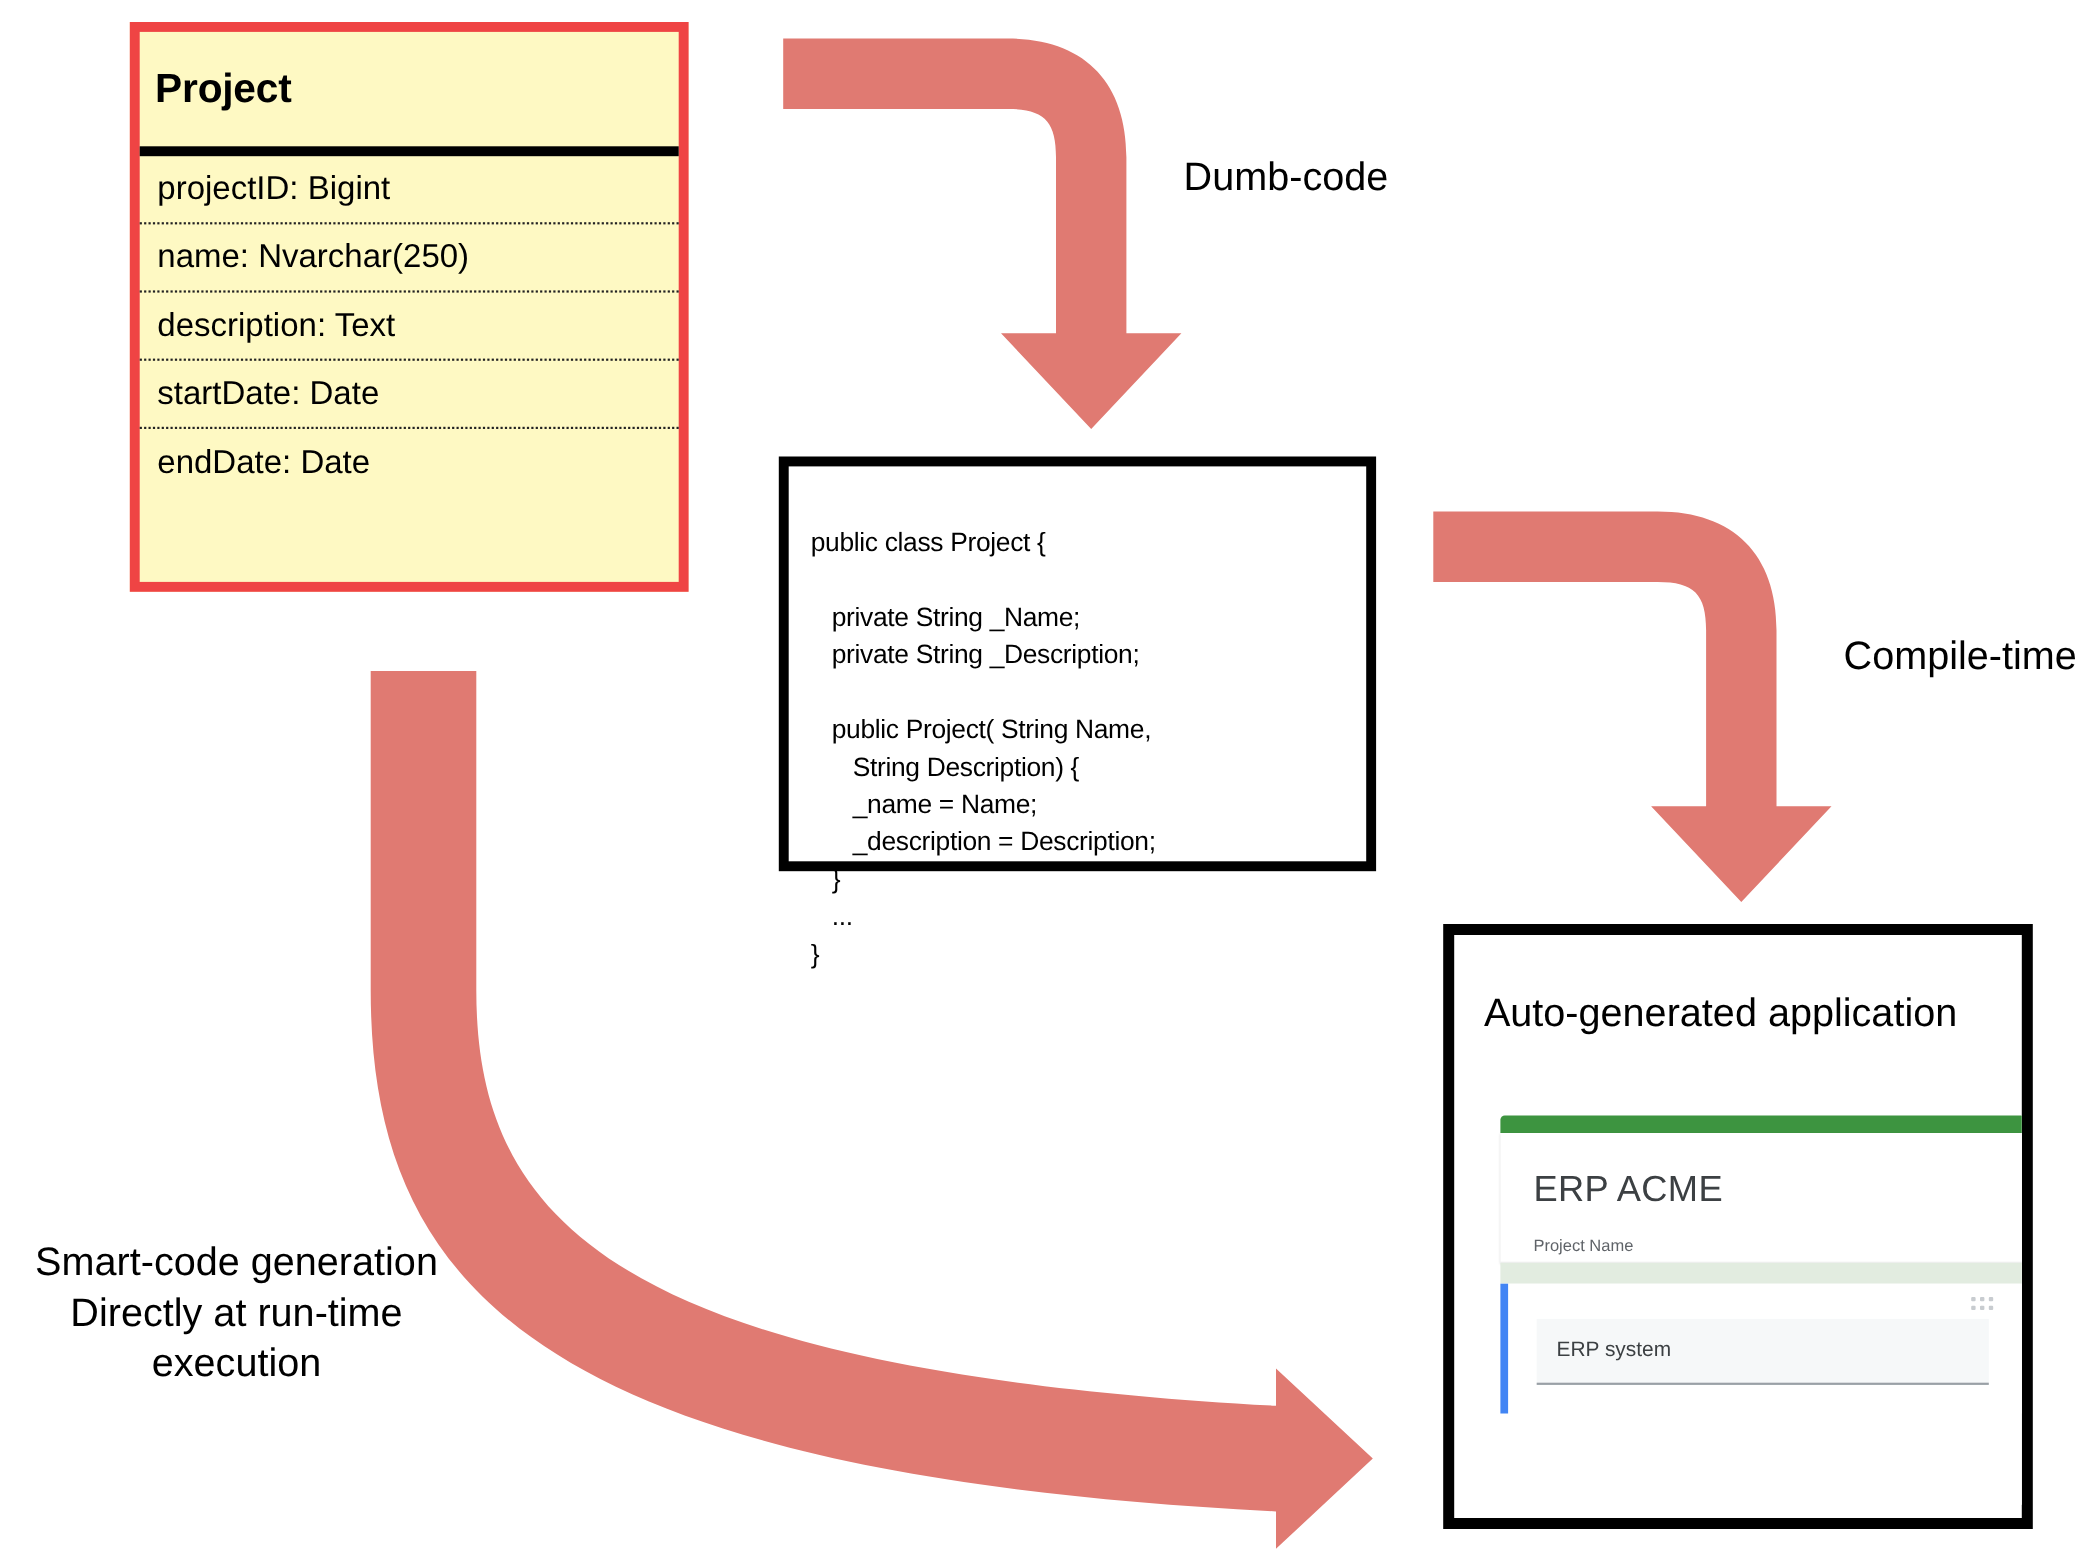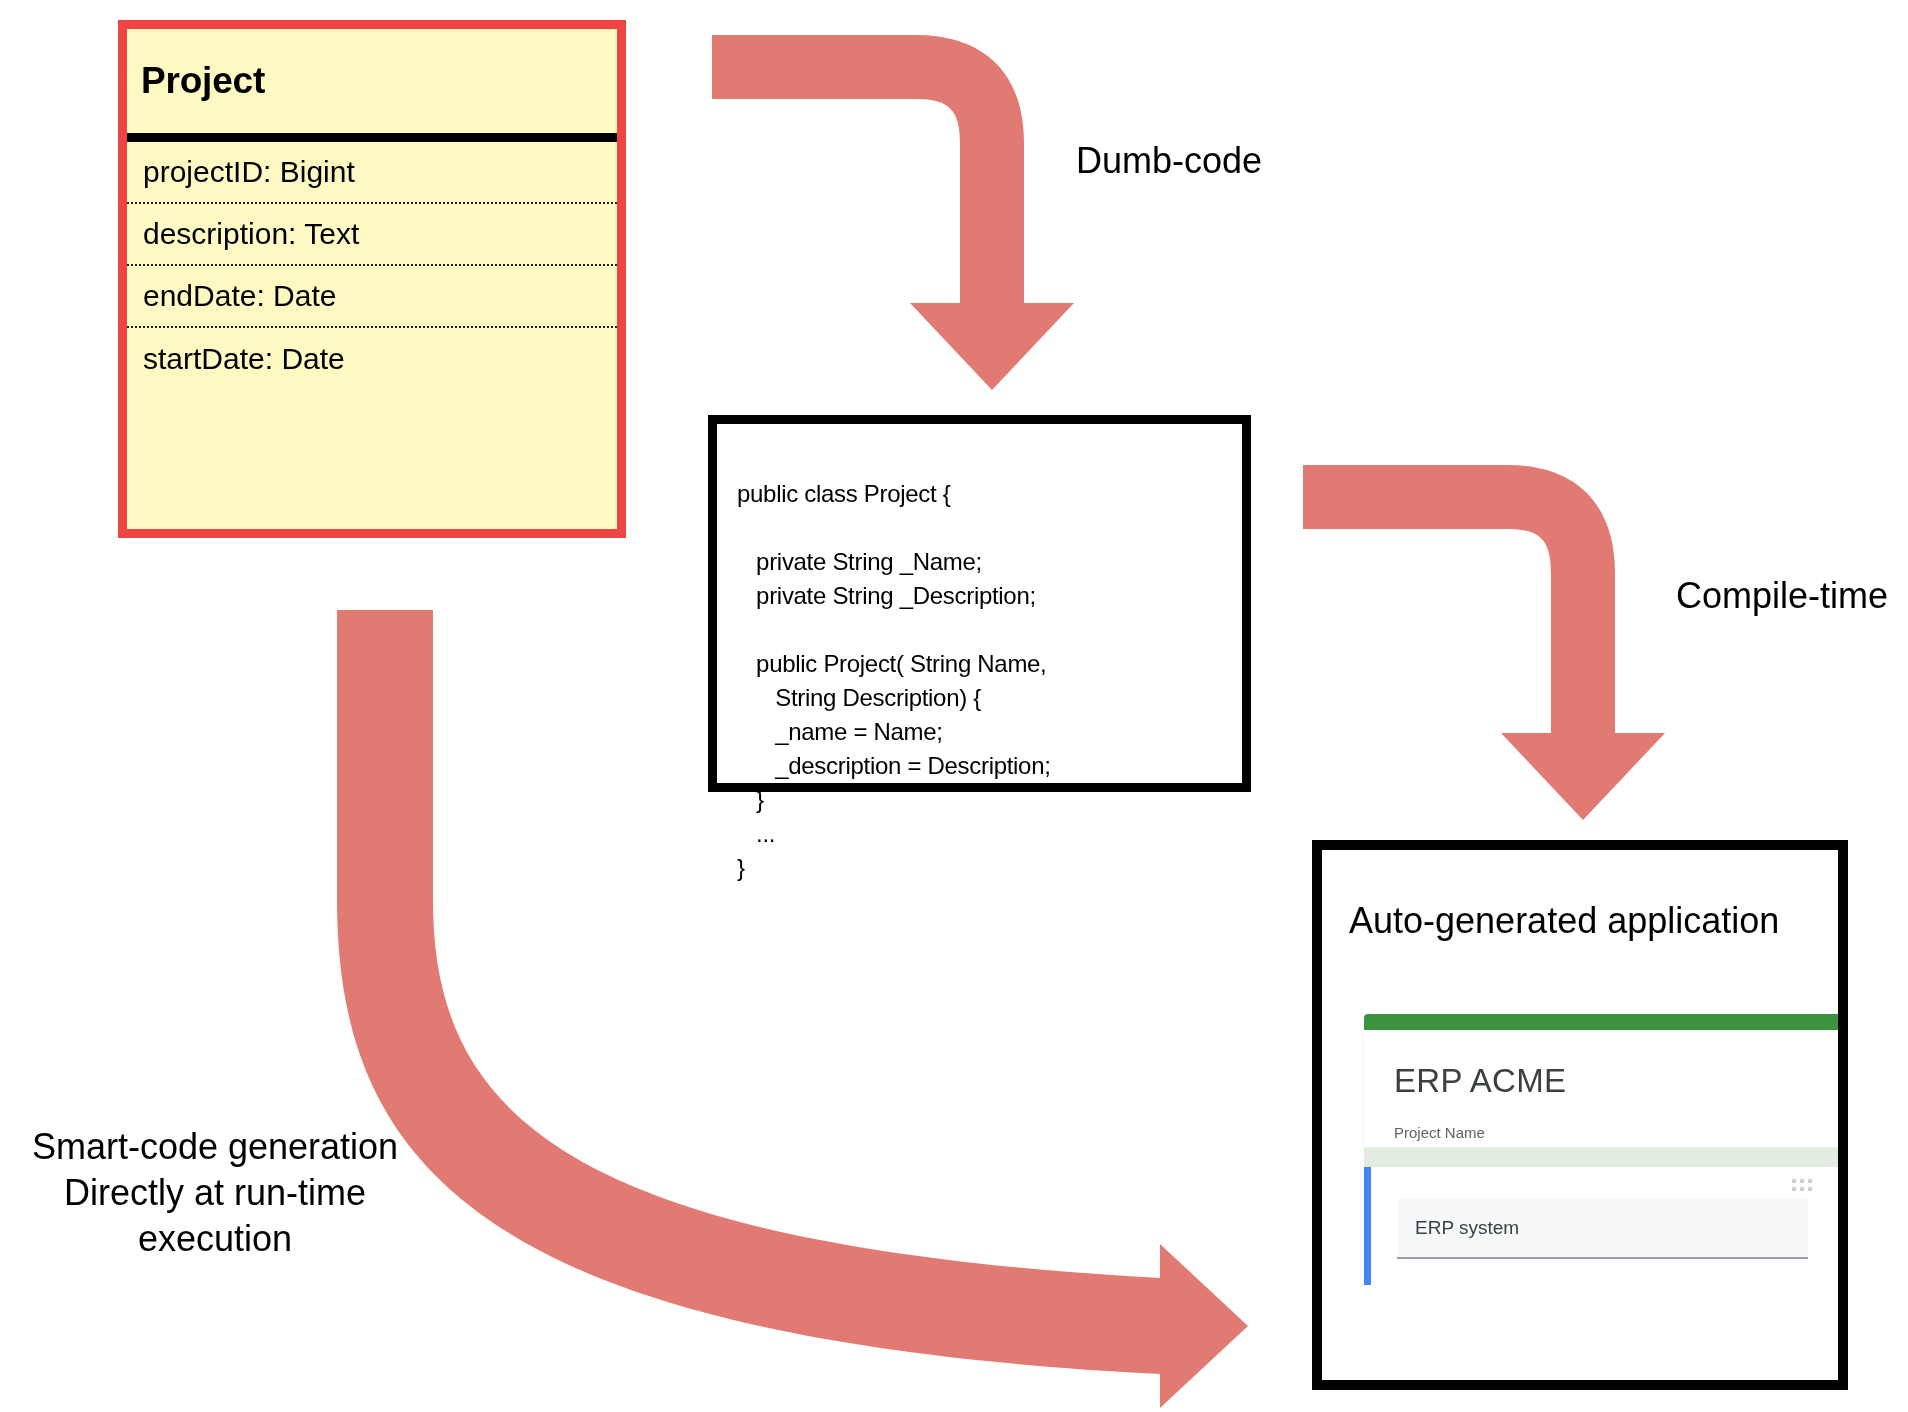--- a/index.html
+++ b/index.html
@@ -243,23 +243,24 @@
              L 337 610
              Z"></path>
   </svg>
 
   <div id="entity-box">
     <div id="entity-header">
       <span id="entity-title">Project</span>
     </div>
     <ul id="entity-attrs">
       <li class="entity-attr">projectID: Bigint</li>
+      <li class="entity-attr">name: Nvarchar(250)</li>
       <li class="entity-attr">description: Text</li>
+      <li class="entity-attr">startDate: Date</li>
       <li class="entity-attr">endDate: Date</li>
-      <li class="entity-attr">startDate: Date</li>
     </ul>
   </div>
 
   <div id="code-box">
     <pre id="code-text">public class Project {
 
    private String _Name;
    private String _Description;
 
    public Project( String Name,

